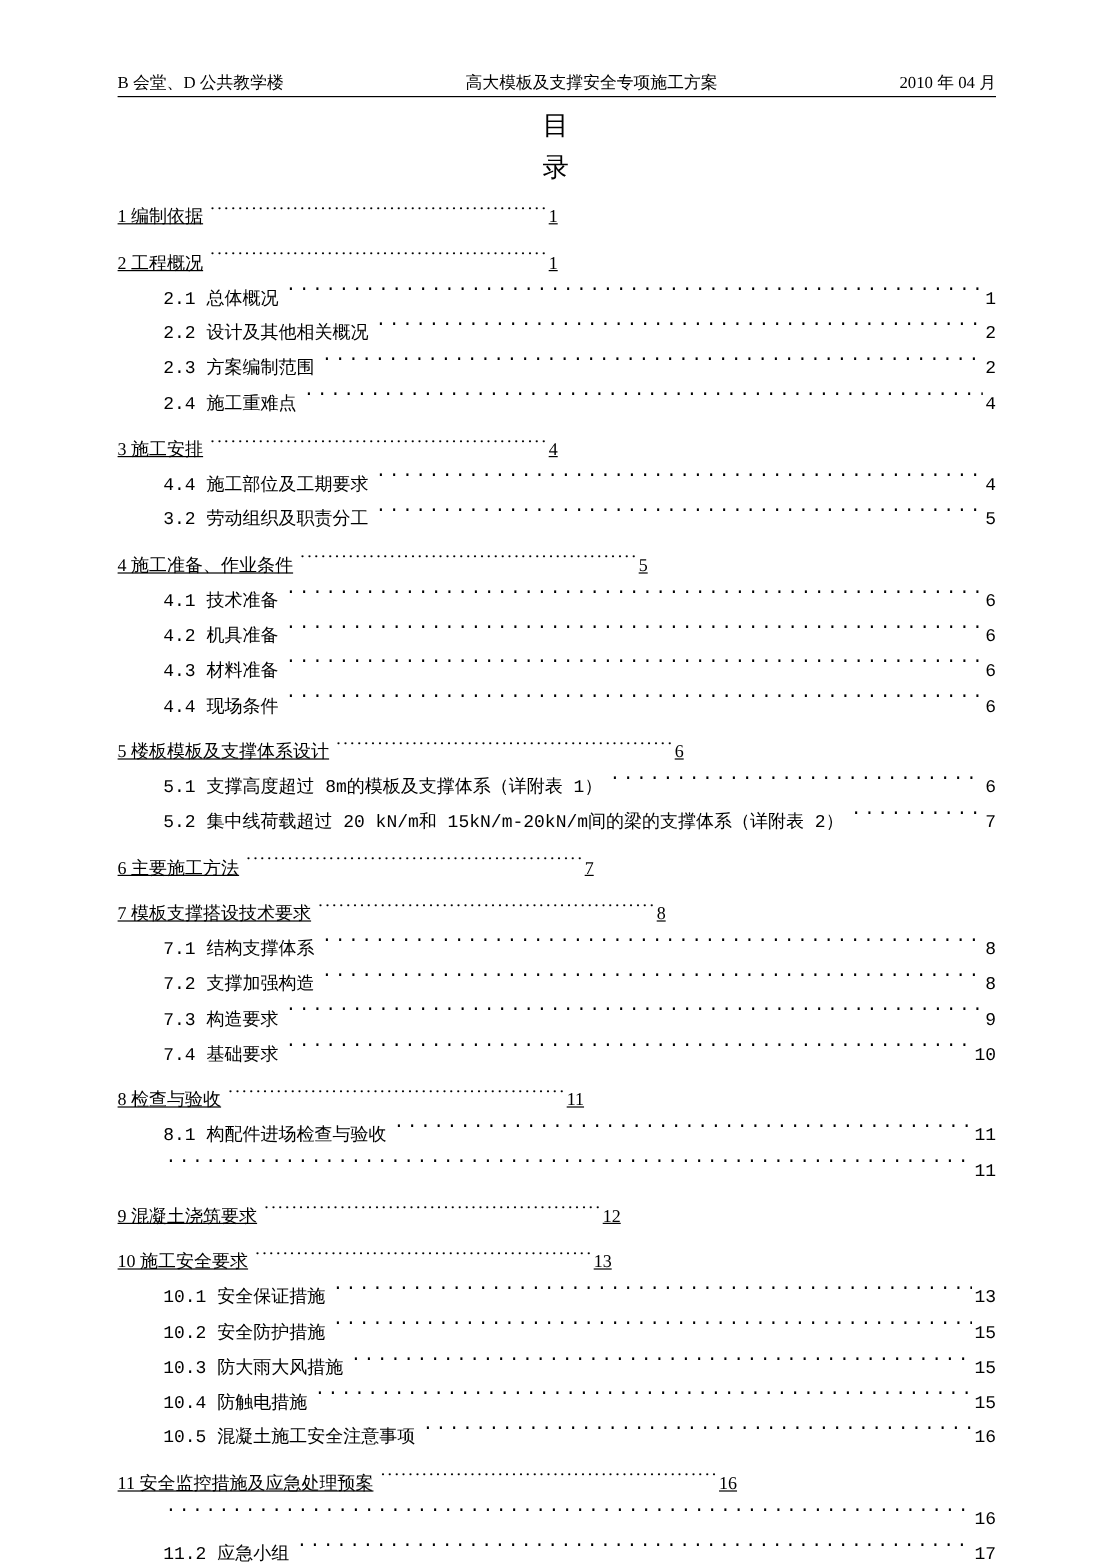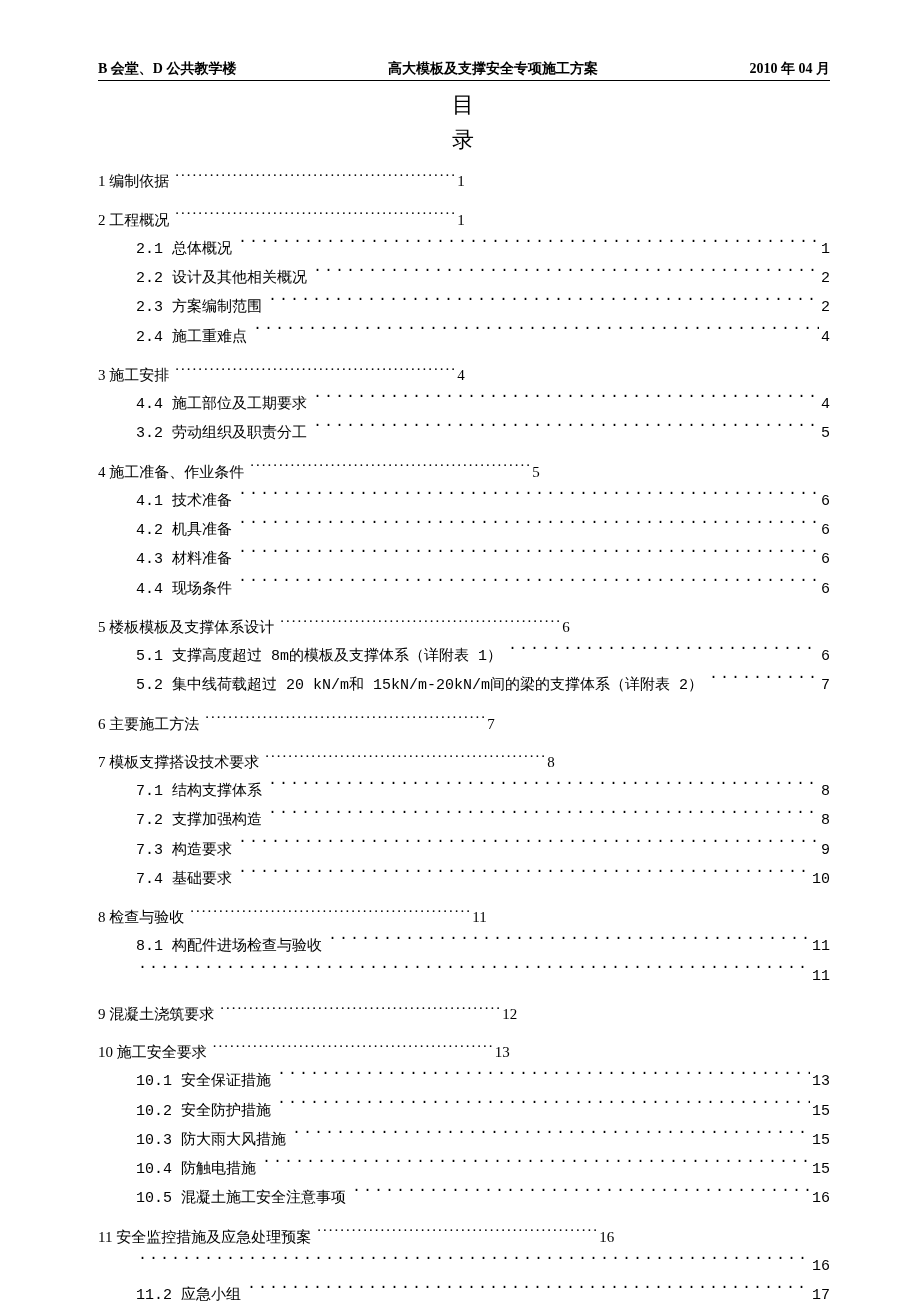--- a/index.html
+++ b/index.html
@@ -13,21 +13,20 @@
   .page {
     padding: 60px 90px 60px 98px;
     box-sizing: border-box;
   }
   .header-row {
     display: flex;
     justify-content: space-between;
     font-size: 14px;
     border-bottom: 1px solid #000;
     padding-bottom: 2px;
-    font-weight: bold;
   }
   .header-left, .header-center, .header-right {
     white-space: nowrap;
   }
   .header-center {
   }
   .title-block {
     text-align: center;
     font-size: 22px;
     line-height: 1.6;
@@ -42,20 +41,21 @@
     font-size: 15px;
     line-height: 1.95;
   }
   .toc-row {
     display: flex;
     align-items: baseline;
     white-space: nowrap;
   }
   .toc-row.level1 {
     margin-top: 9px;
+    text-decoration: underline;
   }
   .toc-row.level2 {
     padding-left: 38px;
     font-family: Liberation Mono, monospace;
   }
   .toc-label {
     white-space: nowrap;
     padding-right: 4px;
   }
   .toc-leader {

